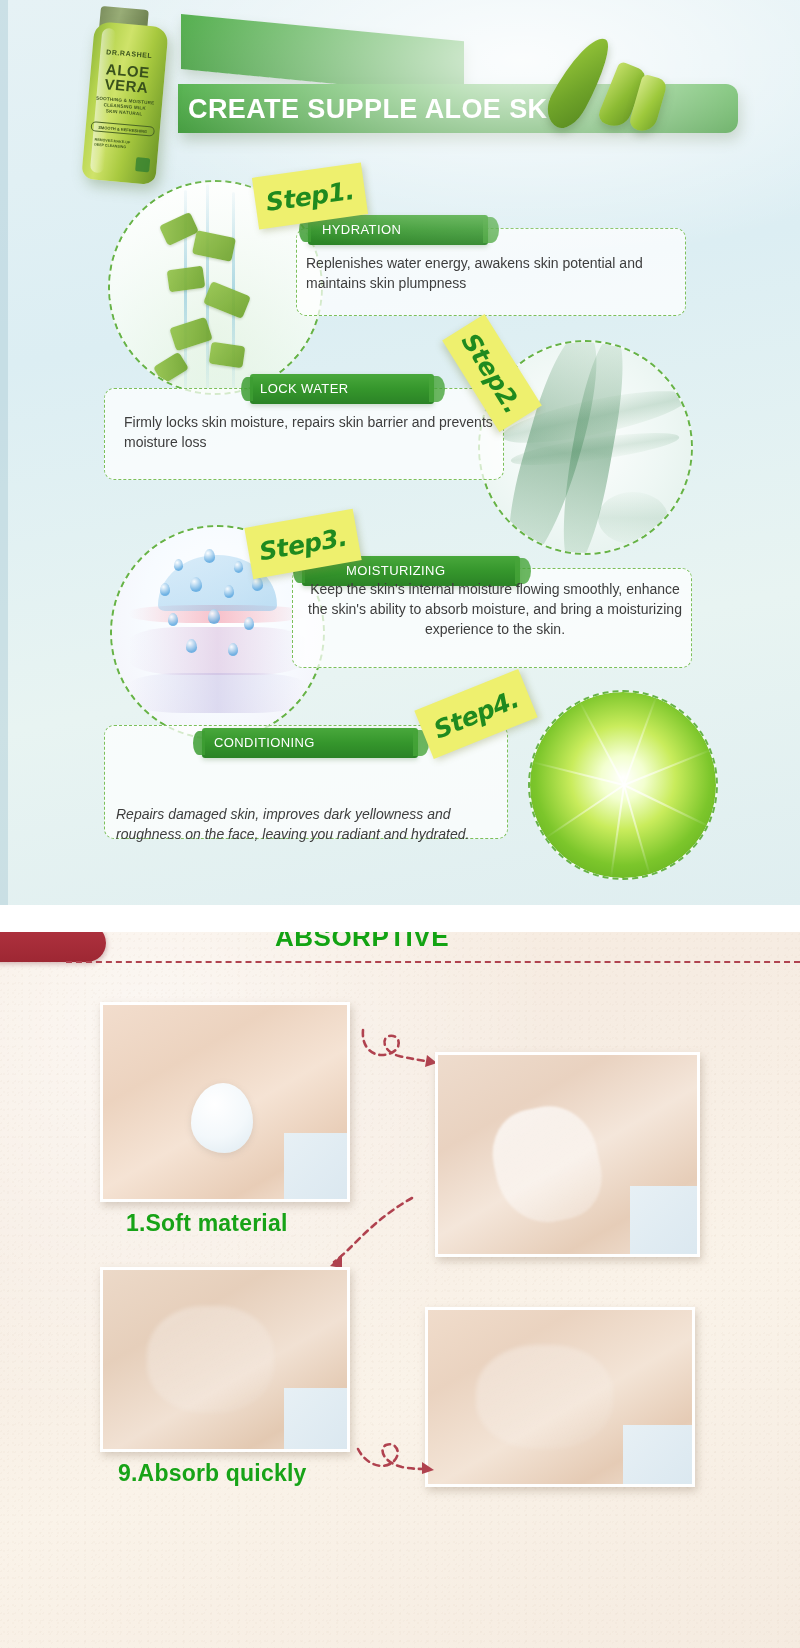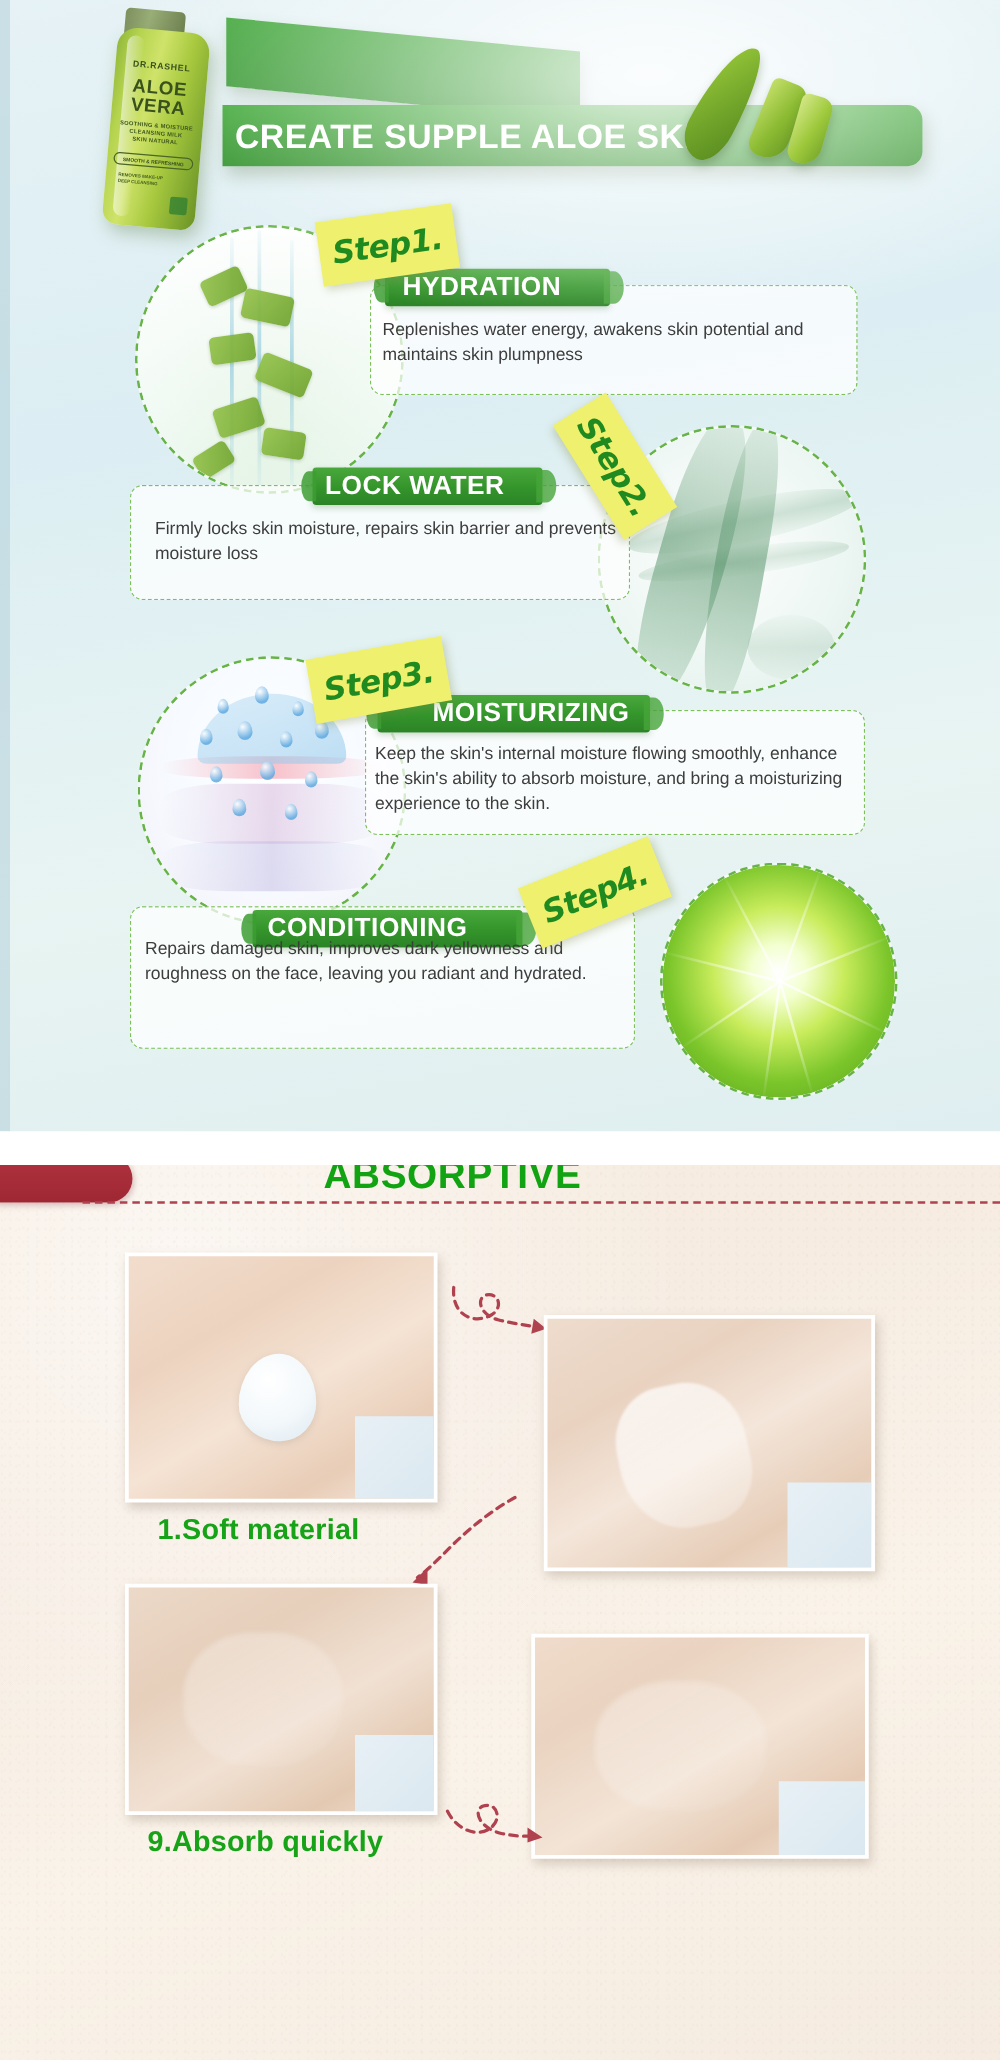--- a/index.html
+++ b/index.html
@@ -115,21 +115,21 @@
   }
   .head-brush::before{
     content:""; position:absolute; left:-9px; top:3px; width:12px; height:24px;
     background:#3d9e33; border-radius:50% 0 0 50%; opacity:.85;
   }
   .head-brush::after{
     content:""; position:absolute; right:-11px; top:2px; width:16px; height:26px;
     background:#47a53a; border-radius:0 55% 55% 0; opacity:.8;
   }
   .head-text {
-    position:absolute; color:#fff; font-size:21px; font-weight:700;
+    position:absolute; color:#fff; font-size:13px; font-weight:400;
     letter-spacing:.4px; line-height:30px; white-space:nowrap; z-index:3;
   }
   .body-text {
     position:absolute; color:#3d3d3d; font-size:14px; line-height:20px;
     font-family:"Liberation Sans", sans-serif;
   }
   .sticky {
     position:absolute; background:#eef06e;
     box-shadow: 2px 3px 7px rgba(120,130,60,.3);
     display:flex; align-items:center; justify-content:center;
@@ -199,21 +199,21 @@
     background-size: 7px 7px, 11px 11px, 9px 9px;
   }
   .red-tab {
     position:absolute; left:-4px; top:-8px; width:110px; height:38px;
     background: linear-gradient(180deg,#b03340,#9e2733);
     border-radius: 0 20px 20px 0;
     box-shadow: 1px 2px 5px rgba(120,40,50,.3);
   }
   .absorb-title {
     position:absolute; left:0; top:-10px; width:724px; text-align:center;
-    color:#12a312; font-size:31px; font-weight:700; letter-spacing:.5px;
+    color:#12a312; font-size:26px; font-weight:700; letter-spacing:.5px;
   }
   .red-dash {
     position:absolute; left:66px; top:29px; width:734px; height:0;
     border-top: 2px dashed #b0424f;
   }
 
   .photo {
     position:absolute; background:#fff; padding:3px;
     box-shadow: 2px 4px 8px rgba(150,130,110,.35);
   }
@@ -343,21 +343,21 @@
         <div class="drop" style="left:56px; top:86px; width:10px; height:13px;"></div>
         <div class="drop" style="left:96px; top:82px; width:12px; height:15px;"></div>
         <div class="drop" style="left:132px; top:90px; width:10px; height:13px;"></div>
         <div class="drop" style="left:74px; top:112px; width:11px; height:14px;"></div>
         <div class="drop" style="left:116px; top:116px; width:10px; height:13px;"></div>
       </div>
     </div>
     <div class="callout" style="left:292px; top:568px; width:400px; height:100px;"></div>
     <div class="head-brush" style="left:302px; top:556px; width:218px;"></div>
     <div class="head-text" style="left:314px; top:556px;margin-left:32px;">MOISTURIZING</div>
-    <div class="body-text" style="left:300px; top:592px; width:390px;">Keep the skin's internal moisture flowing smoothly, enhance the skin's ability to absorb moisture, and bring a moisturizing experience to the skin.</div>
+    <div class="body-text" style="left:300px; top:579px; width:390px;text-align:center;">Keep the skin's internal moisture flowing smoothly, enhance the skin's ability to absorb moisture, and bring a moisturizing experience to the skin.</div>
     <div class="sticky" style="left:248px; top:518px; width:110px; height:52px; transform:rotate(-10deg);">
       <span>Step3.</span>
     </div>
   </div>
 
   <div class="step">
     <div class="circle" style="left:528px; top:690px; width:190px; height:190px;">
       <div class="circle-inner">
         <div class="art-gem"></div>
         <div class="gem-ray" style="transform:rotate(8deg);"></div>
@@ -367,21 +367,21 @@
         <div class="gem-ray" style="transform:rotate(200deg);"></div>
         <div class="gem-ray" style="transform:rotate(248deg);"></div>
         <div class="gem-ray" style="transform:rotate(296deg);"></div>
         <div class="gem-ray" style="transform:rotate(344deg);"></div>
       </div>
     </div>
     <div class="callout" style="left:104px; top:725px; width:404px; height:114px;"></div>
 
     <div class="head-brush" style="left:202px; top:728px; width:216px;"></div>
     <div class="head-text" style="left:214px; top:728px;">CONDITIONING</div>
-    <div class="body-text" style="left:116px; top:748px; width:380px;">Repairs damaged skin, improves dark yellowness and roughness on the face, leaving you radiant and hydrated.</div>
+    <div class="body-text" style="left:116px; top:804px; width:380px;font-style:italic;">Repairs damaged skin, improves dark yellowness and roughness on the face, leaving you radiant and hydrated.</div>
     <div class="sticky" style="left:420px; top:688px; width:112px; height:52px; transform:rotate(-22deg);">
       <span>Step4.</span>
     </div>
   </div>
 </div>
 
 <div class="absorb-section">
   <div class="paper-noise"></div>
 
   <div class="red-tab"></div>

